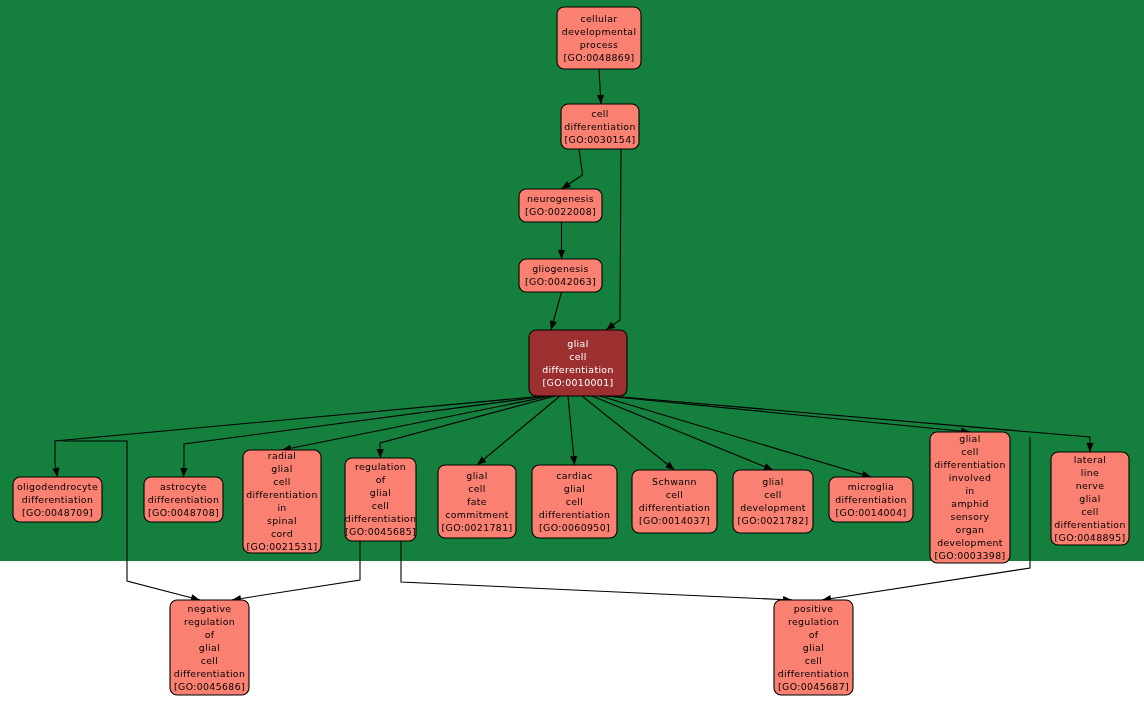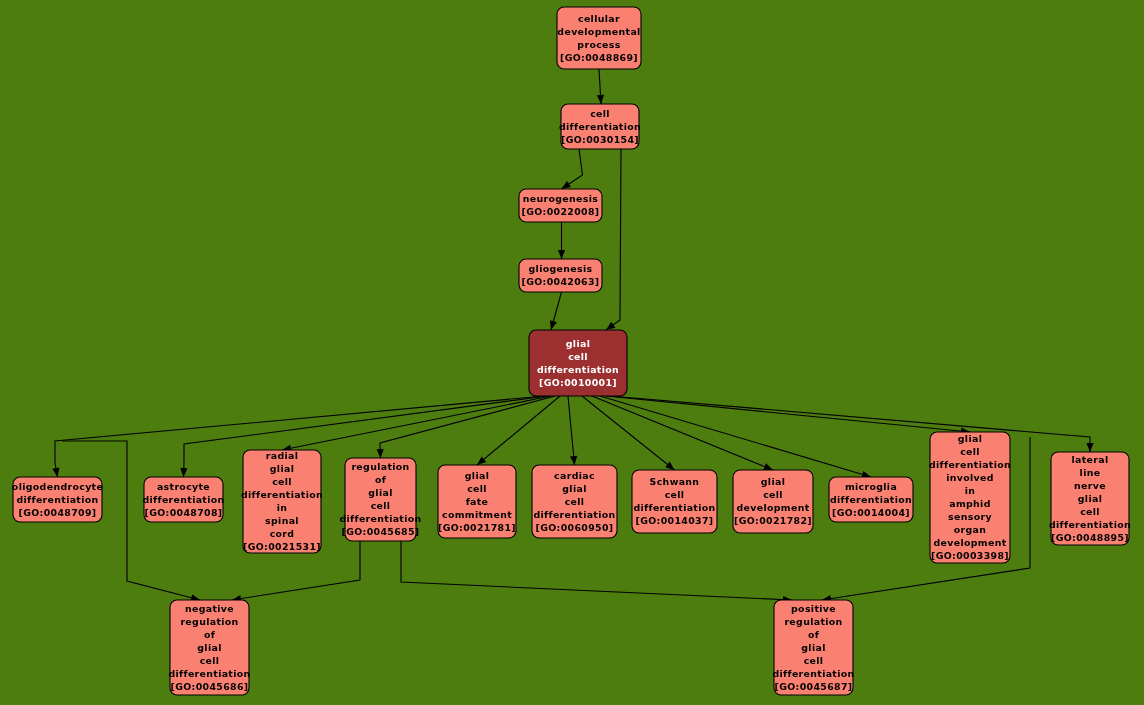--- a/index.html
+++ b/index.html
@@ -9,23 +9,22 @@
   }
   body {
     width: 1144px;
     height: 705px;
     font-family: "DejaVu Sans", sans-serif;
     overflow: hidden;
   }
   #graph-root {
     position: relative;
     width: 1144px;
-    height: 705px;
-    background: #4d7c0f;
-    font-weight: bold;
+    height: 561px;
+    background: #15803d;
   }
   svg#go-graph {
     display: block;
     width: 1144px;
     height: 705px;
   }
   .go-node-rect {
     stroke: #000000;
     stroke-width: 1.1;
   }

